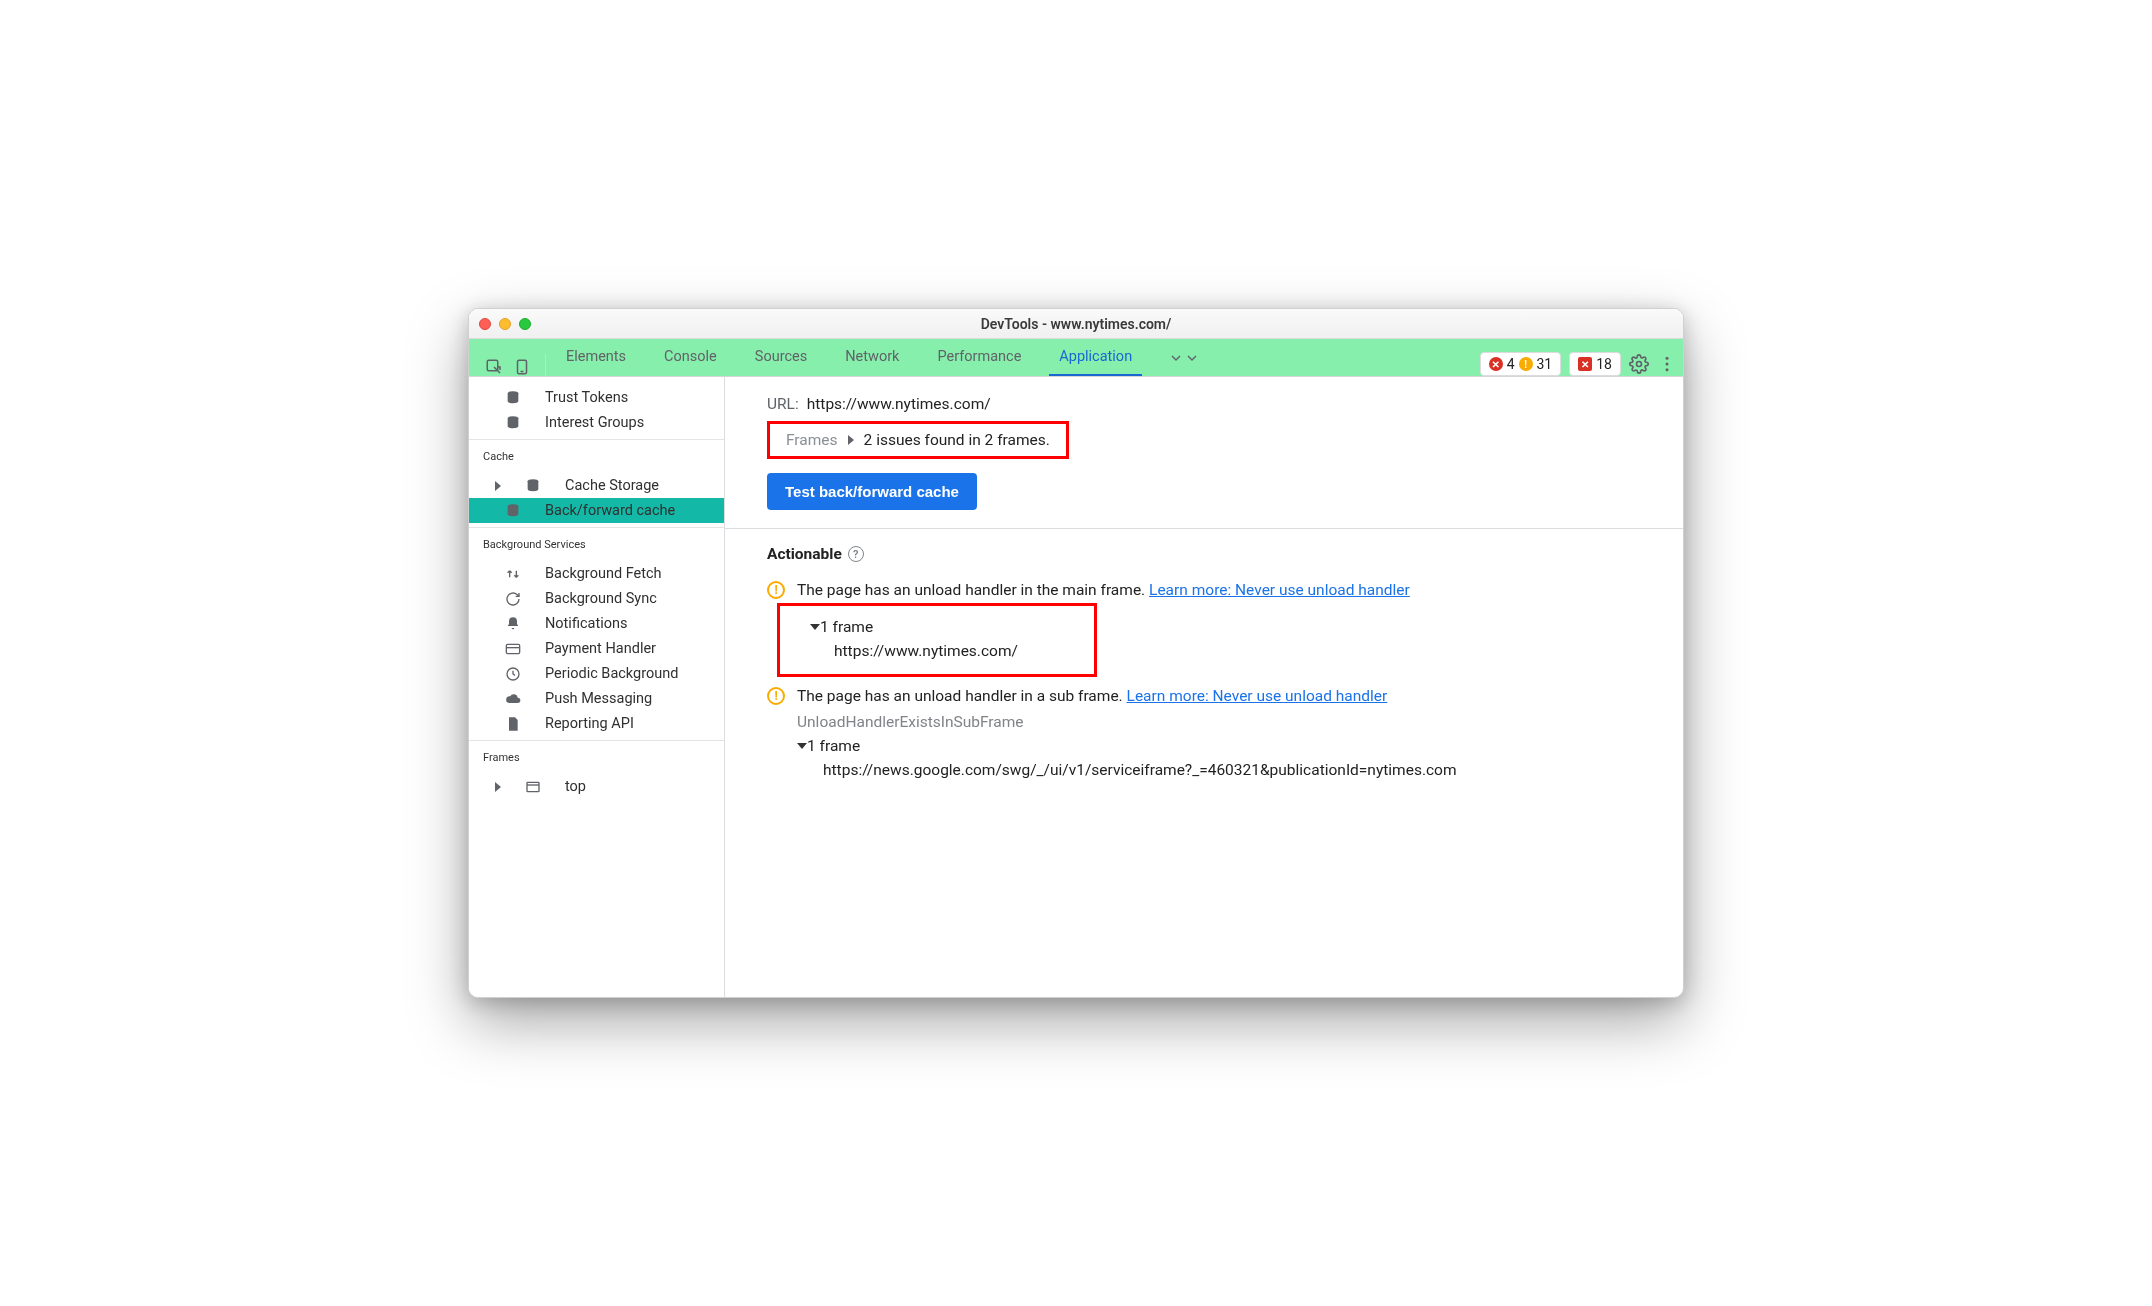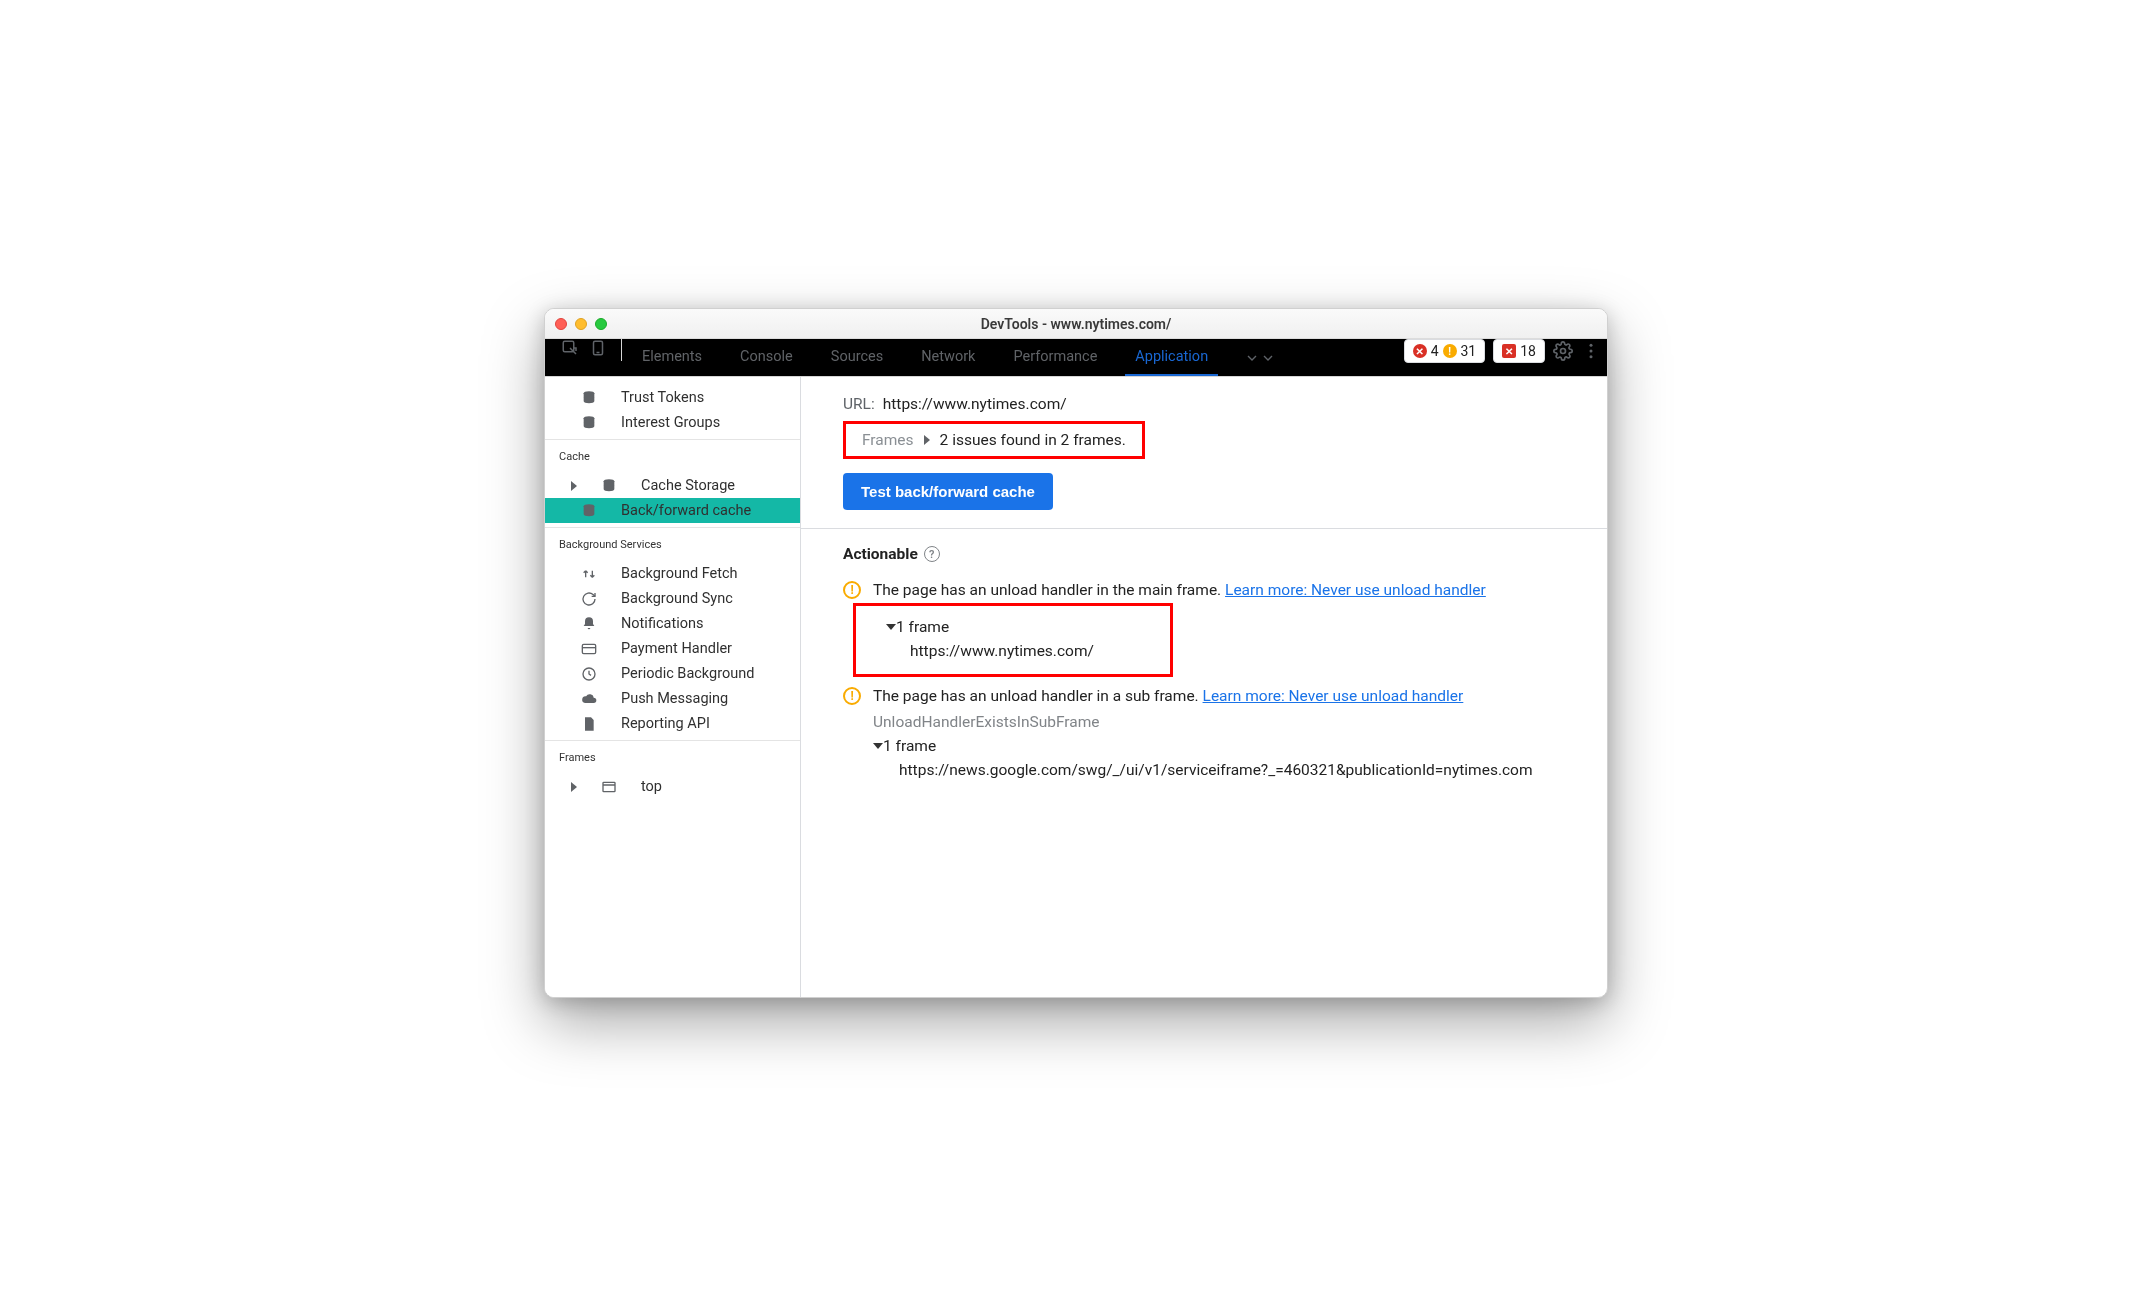--- a/index.html
+++ b/index.html
@@ -6,21 +6,21 @@
   body {
     font-family: -apple-system, BlinkMacSystemFont, "Segoe UI", Roboto, Helvetica, Arial, sans-serif;
     background: #fff;
     display: flex;
     align-items: center;
     justify-content: center;
     min-height: 100vh;
     padding: 40px;
   }
   .window {
-    width: 1064px;
+    width: 1216px;
     border-radius: 10px;
     box-shadow: 0 24px 60px rgba(0,0,0,0.35), 0 4px 20px rgba(0,0,0,0.2);
     overflow: hidden;
     background: #fff;
     border: 1px solid #d0d0d0;
     font-size: 14.5px;
     color: #222;
   }
   
   .titlebar {
@@ -33,22 +33,22 @@
     position: relative;
   }
   .traffic { display: flex; gap: 8px; }
   .traffic .dot { width: 12px; height: 12px; border-radius: 50%; }
   .dot.red { background:#ff5f56; border:1px solid #e0443e;}
   .dot.yellow { background:#ffbd2e; border:1px solid #dea123;}
   .dot.green { background:#27c93f; border:1px solid #1aab29;}
   .title-text { position:absolute; left:0; right:0; text-align:center; font-weight:600; font-size:14px; color:#3a3a3a; pointer-events:none;}
   
   .tabbar {
-    display:flex; align-items:flex-start; height:38px;
-    background:#000000; border-bottom:1px solid #d6d6d6;
+    display:flex; align-items:flex-end; height:38px;
+    background:#86efac; border-bottom:1px solid #d6d6d6;
     padding:0 6px; gap:4px;
   }
   .toolbar-left { display:flex; align-items:center; gap:10px; padding:0 10px; }
   .toolbar-icon { width:18px; height:18px; color:#5f6368; }
   .tabs { display:flex; align-items:stretch; height:100%; margin-left:6px; gap:18px; }
   .tab { display:flex; align-items:center; padding:0 10px; color:#606367; font-size:14.5px; cursor:pointer; border-bottom:2px solid transparent; height:100%; }
   .tab.active { color:#1967d2; border-bottom-color:#1967d2; }
   .more-tabs { display:flex; align-items:center; padding:0 8px; color:#5f6368; }
   .tabbar-right { margin-left:auto; display:flex; align-items:center; gap:8px; }
   .stat-group { display:flex; align-items:center; gap:4px; background:#fff; border:1px solid #dadce0; border-radius:4px; padding:3px 8px; font-size:14px;}

